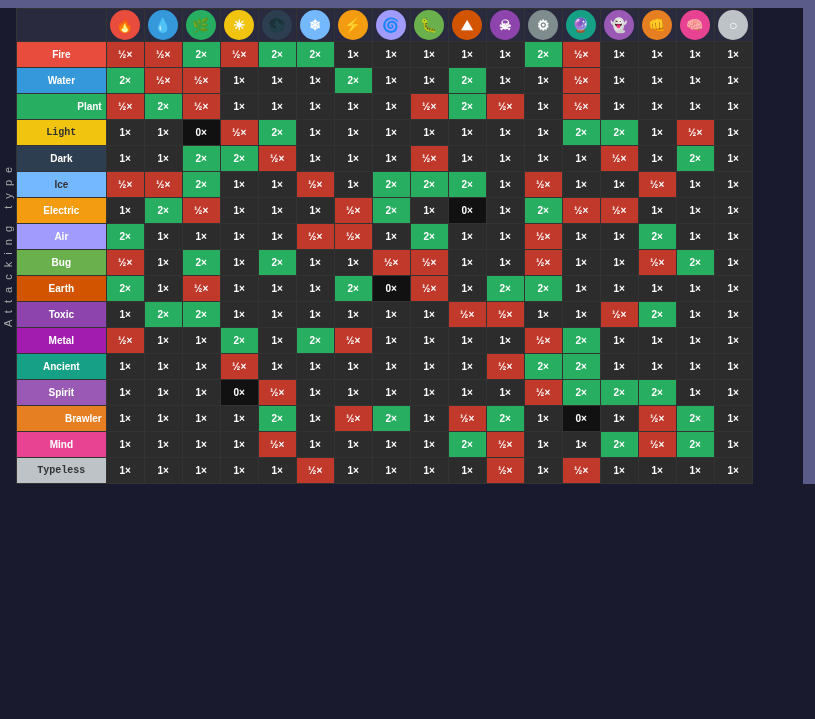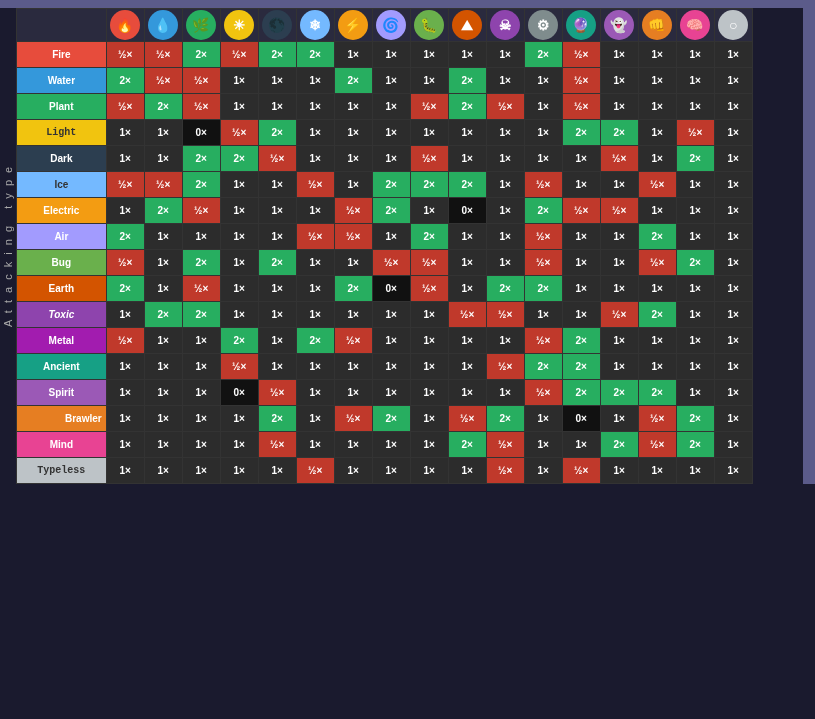--- a/index.html
+++ b/index.html
@@ -82,29 +82,29 @@
       color: white;
     }
     
     .c-red { background: #c0392b; }
     .c-green { background: #27ae60; }
     .c-black { background: #111; }
     .c-dark { background: #2c2c2c; }
     
     .rl-fire { background: #e74c3c; }
     .rl-water { background: #3498db; }
-    .rl-plant { background: #27ae60; }
+    .rl-plant { background: #27ae60; text-align: right; }
     .rl-light { background: #f1c40f; color: #333; font-family: Liberation Mono, monospace; }
     .rl-dark { background: #2c3e50; }
     .rl-ice { background: #74b9ff; color: #333; }
     .rl-electric { background: #f39c12; }
     .rl-air { background: #a29bfe; }
     .rl-bug { background: #6ab04c; }
     .rl-earth { background: #d35400; }
-    .rl-toxic { background: #8e44ad; font-style: italic; }
+    .rl-toxic { background: #8e44ad; }
     .rl-metal { background: #a21caf; }
     .rl-ancient { background: #16a085; }
     .rl-spirit { background: #9b59b6; }
     .rl-brawler { background: #e67e22; padding-left: 48px; }
     .rl-mind { background: #e84393; margin-top: 34px; }
     .rl-typeless { background: #bdc3c7; color: #333; font-family: Liberation Mono, monospace; }
 
     .corner-cell { background: #2a2a3e; }
     
     .scrollable-right {

